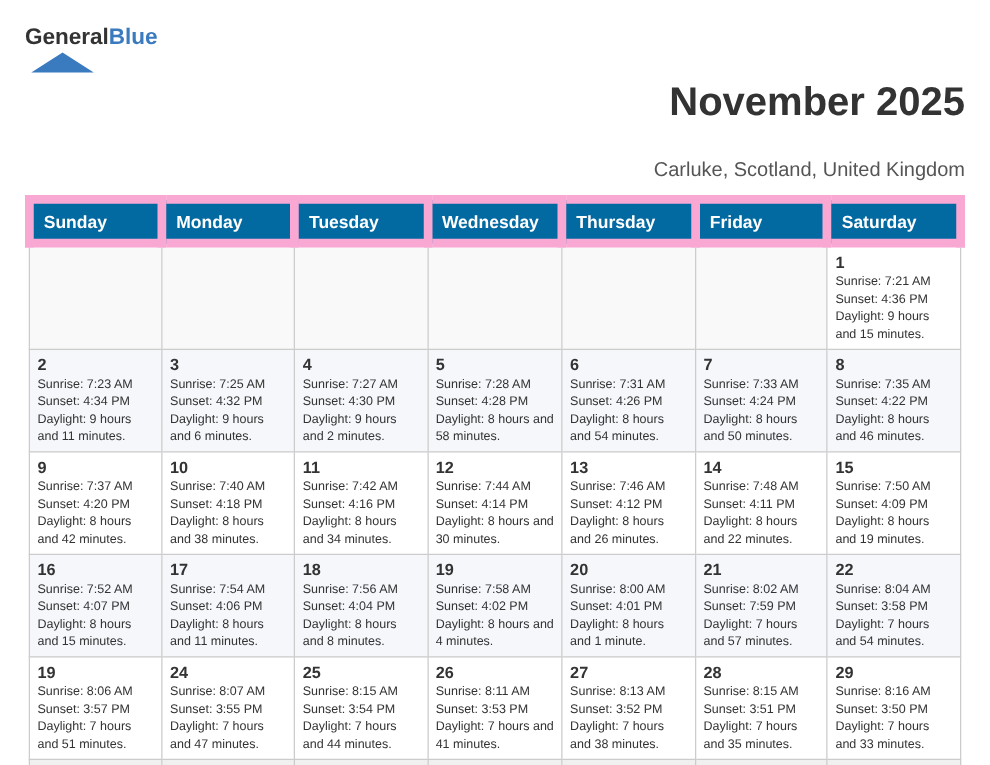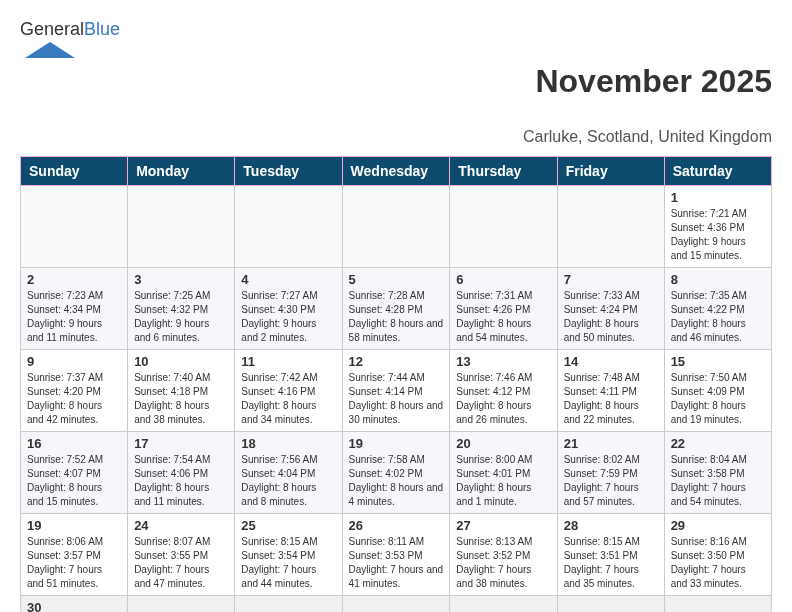--- a/index.html
+++ b/index.html
@@ -16,21 +16,21 @@
       align-items: flex-start;
       margin-bottom: 10px;
     }
     .logo {
       display: flex;
       flex-direction: column;
       align-items: flex-start;
     }
     .logo-text {
       font-size: 18px;
-      font-weight: normal;
+      font-weight: bold;
       color: #333;
       line-height: 1.1;
     }
     .logo-blue {
       color: #3a7abf;
     }
     .logo-row {
       display: flex;
       align-items: center;
     }
@@ -47,27 +47,27 @@
       font-size: 16px;
       color: #555;
       margin-top: 28px;
     }
     .calendar {
       width: 100%;
       border-collapse: collapse;
       border: 1px solid #ccc;
     }
     .calendar th {
-      background: #0c4a6e;
+      background: #0369a1;
       color: #fff;
       text-align: left;
       padding: 6px 8px;
       font-size: 14px;
       font-weight: bold;
-      border: 1px solid #f9a8d4;
+      border: 7px solid #f9a8d4;
     }
     .calendar td {
       vertical-align: top;
       border: 1px solid #ccc;
       padding: 4px 6px;
       width: 108px;
       min-height: 80px;
       background: #fff;
     }
     .day-number {

